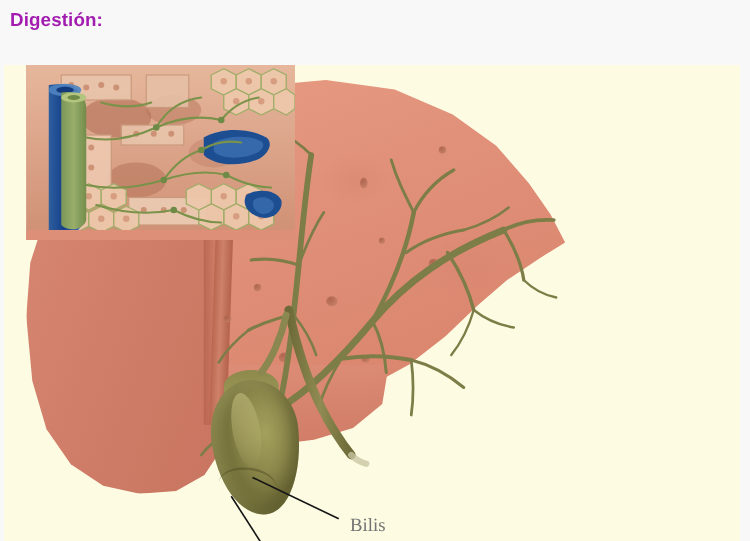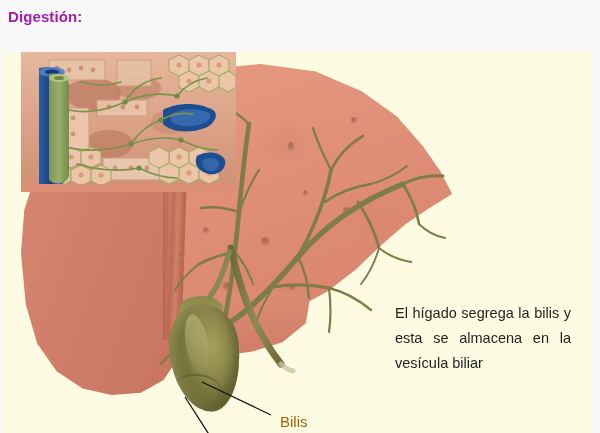--- a/index.html
+++ b/index.html
@@ -162,23 +162,23 @@
   }
 
   
   .duct-layer { position: absolute; left: 0; top: 0; width: 589px; height: 381px; pointer-events: none; }
   .duct-layer svg { width: 100%; height: 100%; }
 
   
   .annot-label {
     position: absolute;
     font-size: 15px;
-    color: #a16207;
+    color: #737373;
     white-space: nowrap;
-    font-family: Liberation Sans, sans-serif;
+    font-family: Liberation Serif, serif;
   }
   #label-bilis { left: 277px; top: 361px; }
 
   
   #caption-text {
     position: absolute;
     left: 392px;
     top: 249px;
     width: 176px;
     font-size: 14.5px;
@@ -400,15 +400,14 @@
       <path d="M206 246 C214 236 222 218 226 200" stroke="#8a8750" stroke-width="5.5" fill="none" stroke-linecap="round"></path>
 
       <path class="leader" d="M268 363 L199 330"></path>
 
       <path class="leader" d="M216 398 L182 345"></path>
     </svg>
   </div>
 
   <div class="annot-label" id="label-bilis">Bilis</div>
 
-  <div id="caption-text">El hígado segrega la bilis y esta se almacena en la vesícula biliar</div>
 
 </div>
 
 </body></html>

